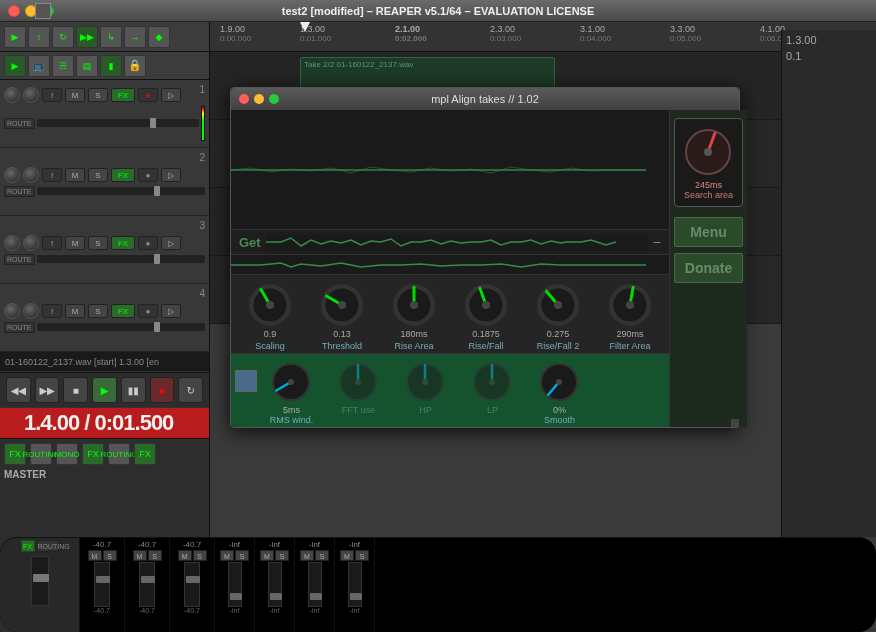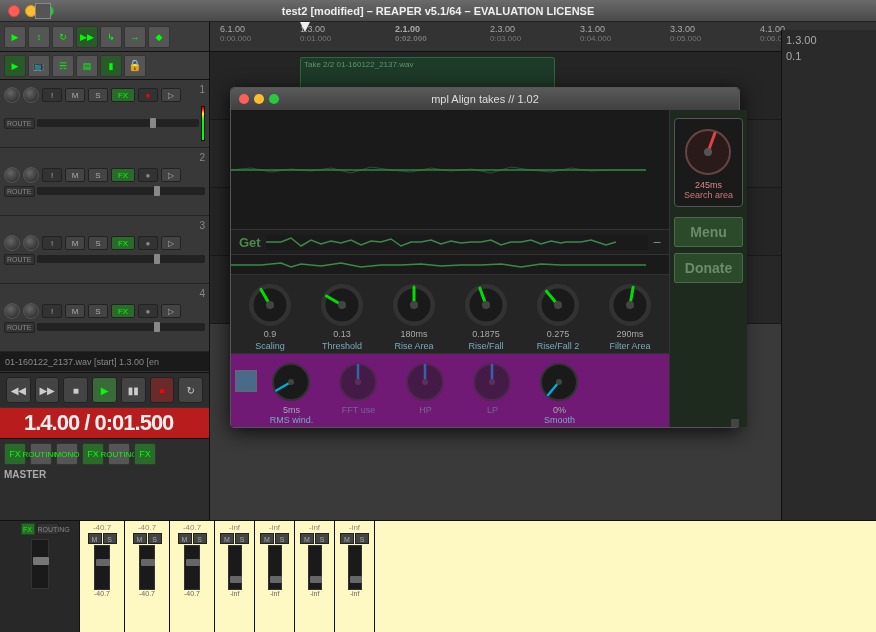--- a/index.html
+++ b/index.html
@@ -292,21 +292,21 @@
       text-align: center;
     }
     .knob-value-label {
       font-size: 9px;
       color: #aaa;
     }
 
     
     .knobs-row2 {
       display: flex;
-      background: #701a75;
+      background: #14532d;
       padding: 6px 4px 2px;
       gap: 2px;
     }
     .knob-item2 {
       display: flex;
       flex-direction: column;
       align-items: center;
       width: 65px;
     }
     .transport-btn {
@@ -527,21 +527,21 @@
         <div class="toolbar-btn" style="background:#2a6a2a;color:#0f0;">FX</div>
       </div>
       <span style="font-size:10px; color:#aaa; font-weight:bold;">MASTER</span>
     </div>
   </div>
 
   <div class="right-area">
 
     <div class="timeline-section" style="position:relative; background:#333; border-bottom:1px solid #111; height:30px;">
       <div style="position:absolute; left:10px; top:2px; font-size:9px; color:#aaa;">
-        <div style="font-size:9px;">6.1.00</div>
+        <div style="font-size:9px;">1.9.00</div>
         <div style="font-size:8px; color:#777;">0:00.000</div>
       </div>
       <div style="position:absolute; left:90px; top:2px; font-size:9px; color:#aaa;">
         <div>1.3.00</div>
         <div style="font-size:8px;color:#777;">0:01.000</div>
       </div>
 
       <div style="position:absolute; left:90px; top:0; width:0; height:0; border-left:5px solid transparent; border-right:5px solid transparent; border-top:10px solid #eee;"></div>
       <div style="position:absolute; left:185px; top:2px; font-size:9px; color:#aaa;font-weight:bold;">
         <div>2.1.00</div>
@@ -766,21 +766,21 @@
 
         <div style="position:absolute; bottom:0; right:0; width:8px; height:8px; cursor:se-resize; background:#444;"></div>
       </div>
     </div>
 
     <div style="position:absolute; right:0; top:30px; width:95px; bottom:95px; background:#2a2a2a; border-left:1px solid #111; display:flex; flex-direction:column; padding:4px;">
       <div style="font-size:11px; color:#aaa; margin-bottom:4px;">1.3.00</div>
       <div style="font-size:11px; color:#aaa;">0.1</div>
     </div>
 
-    <div style="position:absolute; bottom:0; left:0; right:0; height:112px; background:#fef9c3; border-top:1px solid #111; display:flex; overflow:hidden;">
+    <div style="position:absolute; bottom:0; left:0; right:0; height:95px; background:#000000; border-top:1px solid #111; display:flex; overflow:hidden;border-radius:17px;">
 
       <div style="width:80px; display:flex; flex-direction:column; align-items:center; border-right:1px solid #111; padding:2px; background:#282828;">
         <div style="display:flex; gap:2px; margin-bottom:2px;">
           <div style="width:14px;height:12px;background:#2a6a2a;border:1px solid #1a4a1a;font-size:7px;text-align:center;line-height:12px;color:#0f0;cursor:pointer;">FX</div>
           <div style="width:22px;height:12px;background:#333;border:1px solid #222;font-size:7px;text-align:center;line-height:12px;color:#888;cursor:pointer;">ROUTING</div>
         </div>
         <div style="width:18px; height:50px; background:#1a1a1a; border:1px solid #333; position:relative; margin:2px;">
           <div style="width:16px;height:8px;background:#777;position:absolute;left:1px;top:35%;border-radius:1px;"></div>
         </div>
       </div>

